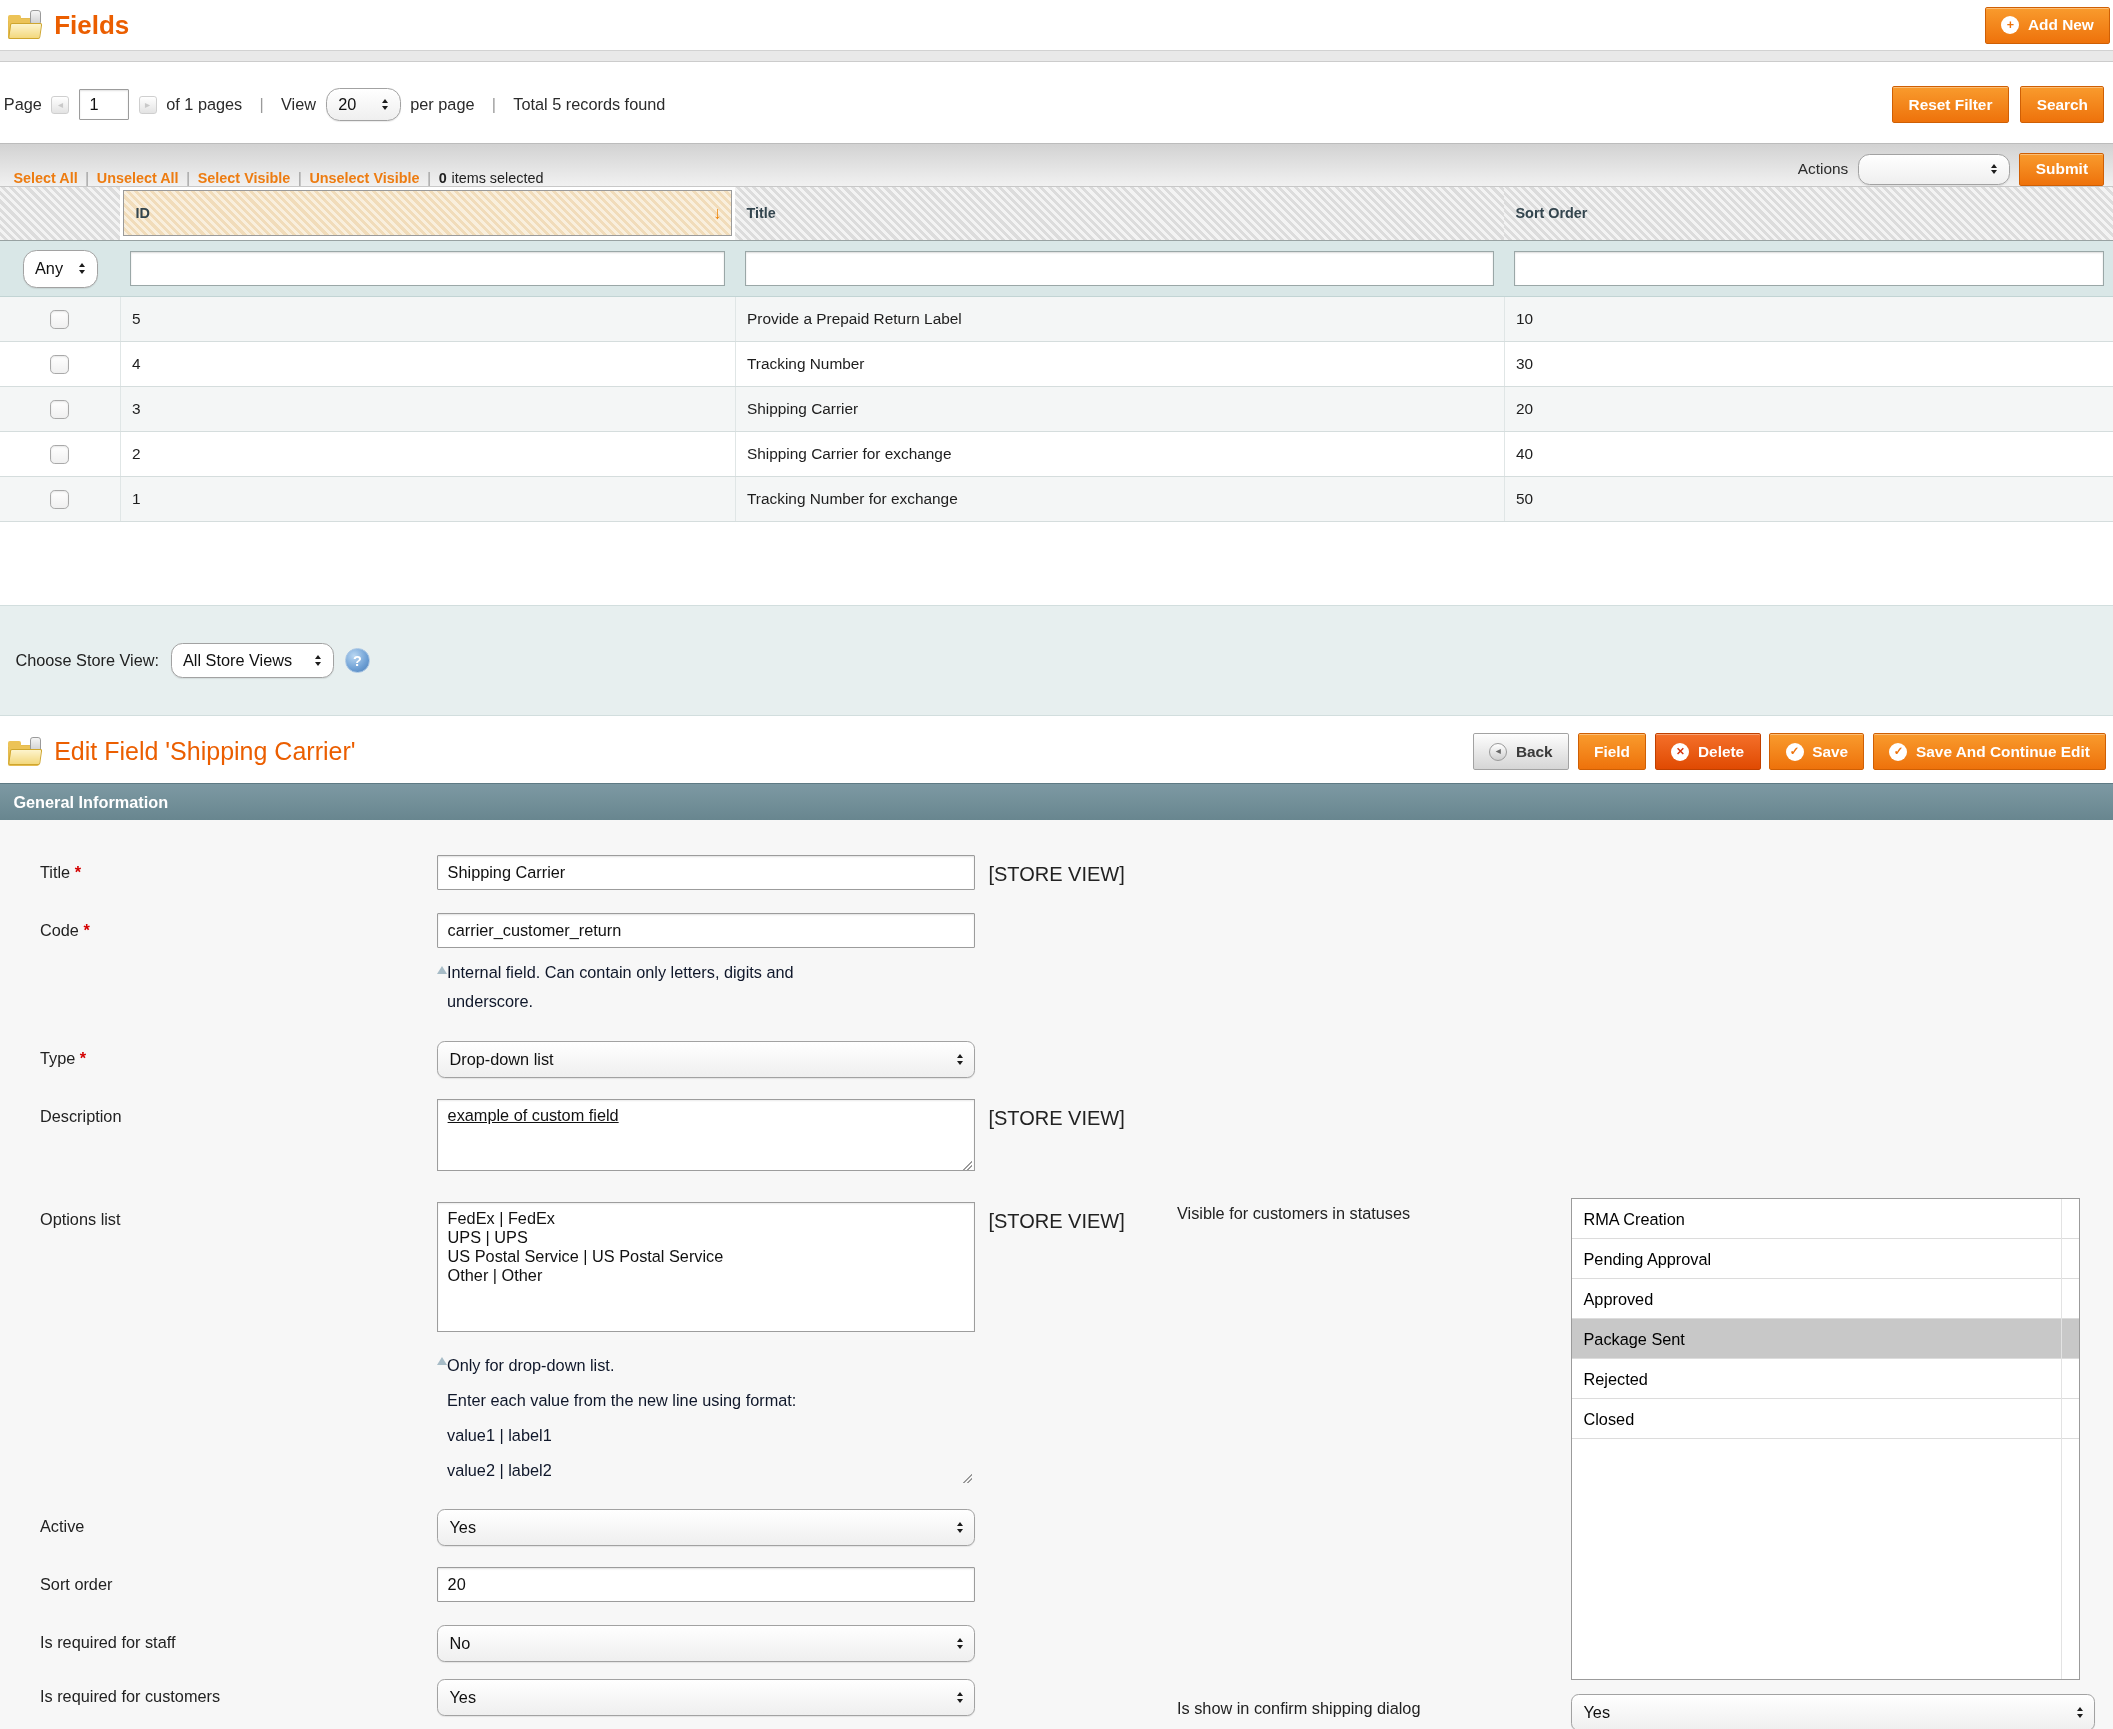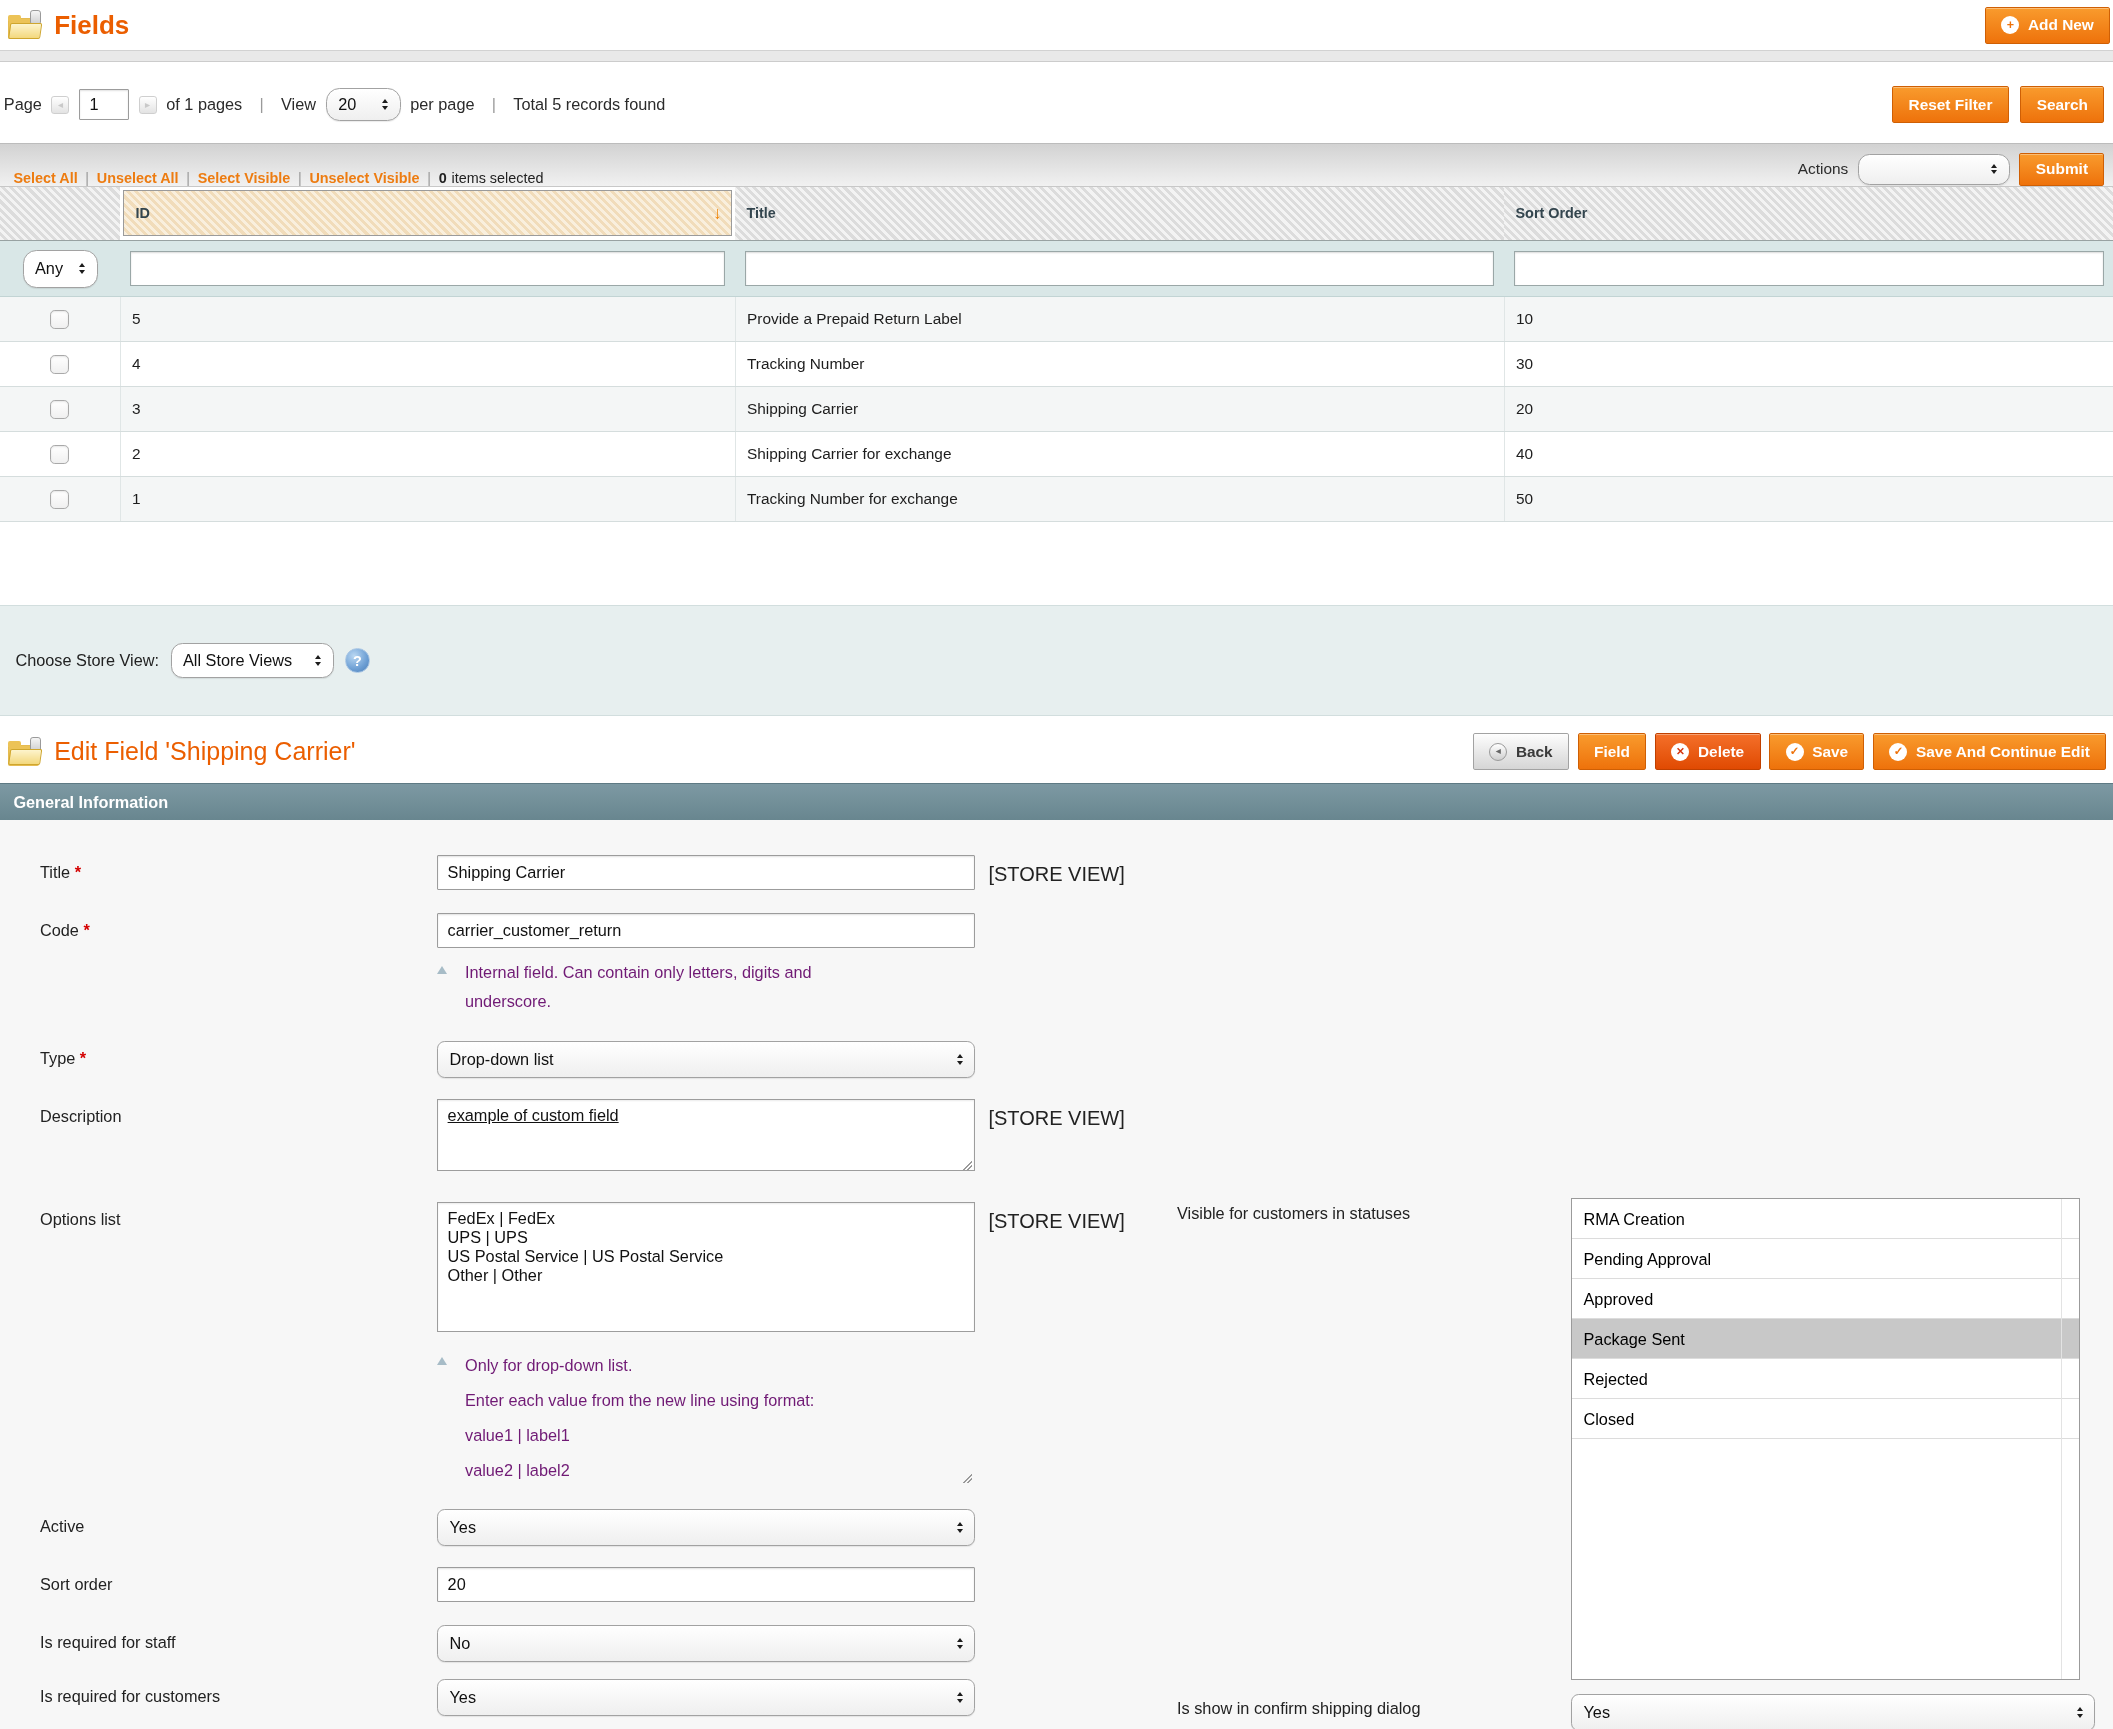--- a/index.html
+++ b/index.html
@@ -109,21 +109,21 @@
   .gi-head { height:37px; background:linear-gradient(#7d99a3,#68868f); border-top:1px solid #5e7a84;
     color:#fff; font-size:16.3px; font-weight:bold; line-height:37px; padding-left:13.4px; }
   .form-area { position:relative; height:910px; background:#f7f7f7; padding-top:35px; }
   .fcol-left { width:1153px; }
   .frow { display:flex; align-items:flex-start; }
   .flabel { width:437px; padding:7.7px 19px 0 40px; font-size:16.3px; color:#222; }
   .fctrl { width:538px; position:relative; }
   .fctrl .txt { width:100%; }
   .fctrl .sel { width:100%; }
   .scope { margin-left:13.4px; padding-top:7.7px; font-size:20px; color:#222; white-space:nowrap; }
-  .fnote { display:flex; gap:18px; margin-top:9.6px; font-size:16.3px; color:#701a75; line-height:1.8; }
+  .fnote { display:flex; gap:0; margin-top:9.6px; font-size:16.3px; color:#0f172a; line-height:1.8; }
   .tri { width:0; height:0; border-left:5.8px solid transparent; border-right:5.8px solid transparent;
     border-bottom:8.6px solid #a7bcc7; margin-top:8.6px; flex:0 0 auto; }
   .note-narrow { max-width:351px; }
   .note-lines div { line-height:35px; }
   textarea.ta { width:100%; border:1px solid #9d9d9d; background:#fff; font-family:"Liberation Sans",sans-serif;
     font-size:16.3px; color:#111; padding:5.8px 9.6px; resize:none; box-shadow:inset 0 1px 1.9px rgba(0,0,0,.08); }
   .grip { position:absolute; right:2.9px; bottom:4.8px; width:10.6px; height:10.6px;
     background:repeating-linear-gradient(135deg, transparent 0 1.9px, #9a9a9a 1.9px 2.9px);
     clip-path:polygon(100% 0, 100% 100%, 0 100%); cursor:nwse-resize; }
 

